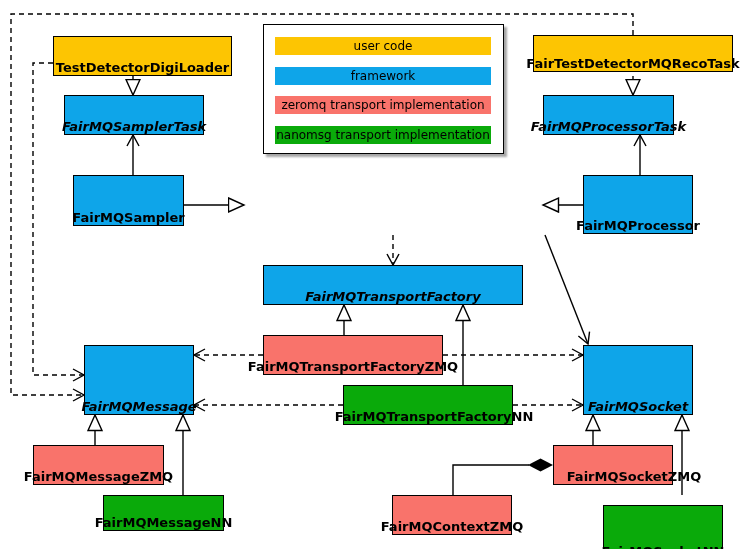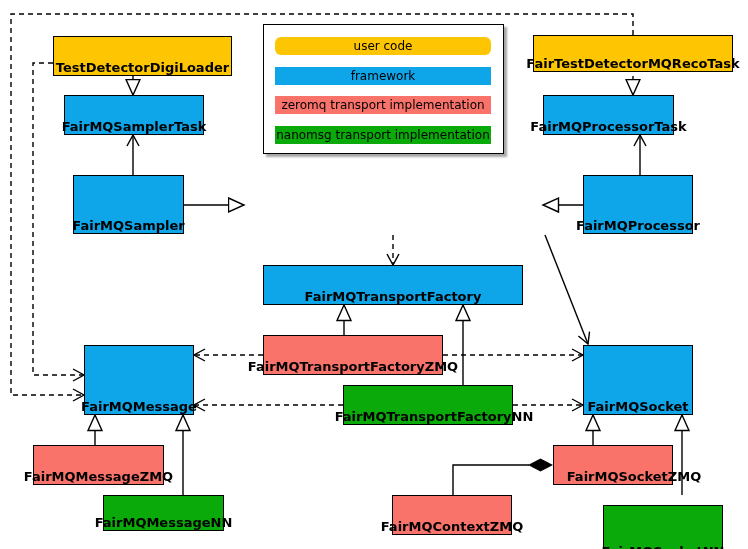--- a/index.html
+++ b/index.html
@@ -6,21 +6,21 @@
   #canvas{
     position:relative;width:748px;height:549px;background:#fff;overflow:hidden;
     font-family:"DejaVu Sans","Liberation Sans",sans-serif;
   }
   #wires{position:absolute;left:0;top:0;width:748px;height:549px;pointer-events:none;}
   .node{
     position:absolute;display:flex;align-items:flex-end;justify-content:center;
     border:1.6px solid #000;box-sizing:border-box;
     font-weight:bold;font-size:13px;color:#000;text-align:center;white-space:nowrap;
   }
-  .abstract{}
+  .abstract{font-style:italic;}
   .c-user{background:#fdc502;}
   .c-fw{background:#0ea5e9;}
   .c-zmq{background:#f9736b;}
   .c-nn{background:#0aaa0a;}
   #legend{
     position:absolute;left:263px;top:24px;width:241px;height:130px;
     background:#fff;border:1.6px solid #000;box-sizing:border-box;
     box-shadow:3px 3px 2px rgba(0,0,0,0.35);
   }
   .legend-row{
@@ -65,21 +65,21 @@
     <path d="M343,405 H194" stroke="#000" stroke-width="1.4" fill="none" stroke-dasharray="5,4" marker-end="url(#stick)"></path>
     <path d="M513,405 H583" stroke="#000" stroke-width="1.4" fill="none" stroke-dasharray="5,4" marker-end="url(#stick)"></path>
     <path d="M633,35 V14 H11 V395 H84" stroke="#000" stroke-width="1.4" fill="none" stroke-dasharray="5,4" marker-end="url(#stick)"></path>
     <path d="M53,63 H33 V375 H84" stroke="#000" stroke-width="1.4" fill="none" stroke-dasharray="5,4" marker-end="url(#stick)"></path>
 
     <path d="M453,495 V465 H529" stroke="#000" stroke-width="1.4" fill="none"></path>
     <polygon points="528,465 540.5,458.5 553,465 540.5,471.5" fill="#000"></polygon>
   </svg>
 
   <div id="legend">
-    <div class="legend-row c-user" style="top:12px;border-radius:6px;">
+    <div class="legend-row c-user" style="top:12px;">
         <span>user code</span>
       </div>
     <div class="legend-row c-fw" style="top:42px;">
         <span>framework</span>
       </div>
     <div class="legend-row c-zmq" style="top:71px;text-align:right;">
         <span>zeromq transport implementation</span>
       </div>
     <div class="legend-row c-nn" style="top:101px;">
         <span>nanomsg transport implementation</span>
@@ -93,21 +93,21 @@
       <span>FairTestDetectorMQRecoTask</span>
     </div>
 
   <div class="node c-fw abstract" style="left:64px;top:95px;width:140px;height:40px;">
       <span>FairMQSamplerTask</span>
     </div>
   <div class="node c-fw abstract" style="left:543px;top:95px;width:131px;height:40px;">
       <span>FairMQProcessorTask</span>
     </div>
 
-  <div class="node c-fw" style="left:73px;top:175px;width:111px;height:59px;">
+  <div class="node c-fw" style="left:73px;top:175px;width:111px;height:51px;">
       <span>FairMQSampler</span>
     </div>
   <div class="node c-fw" style="left:583px;top:175px;width:110px;height:59px;">
       <span>FairMQProcessor</span>
     </div>
 
   <div class="node c-fw abstract" style="left:263px;top:265px;width:260px;height:40px;">
       <span>FairMQTransportFactory</span>
     </div>
   <div class="node c-fw abstract" style="left:84px;top:345px;width:110px;height:70px;">

